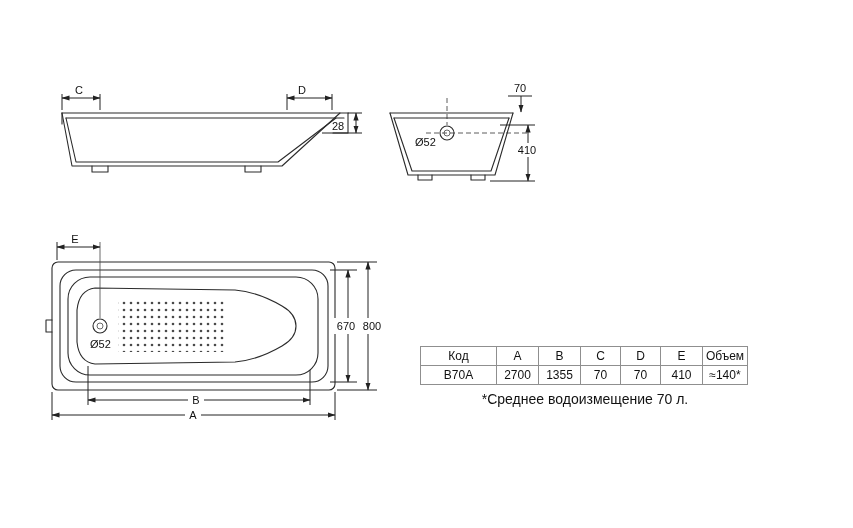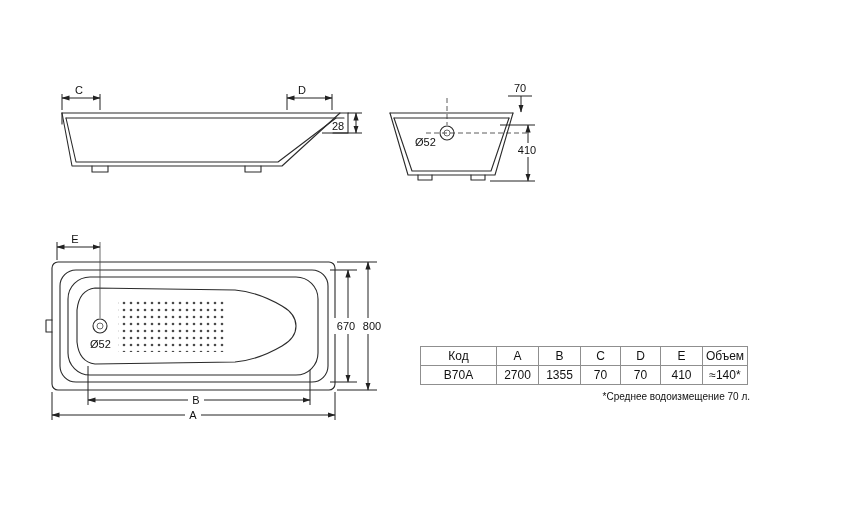--- a/index.html
+++ b/index.html
@@ -15,21 +15,21 @@
   .outline{stroke:#2b2b2b;stroke-width:1.1;fill:none;stroke-linejoin:round;stroke-linecap:round;}
   .dim{stroke:#222;stroke-width:1;fill:none;}
   .thin{stroke:#444;stroke-width:0.8;fill:none;}
   .dash{stroke:#333;stroke-width:0.8;fill:none;stroke-dasharray:5 3;}
   .table-wrap{position:absolute;left:420px;top:346px;width:330px;}
   table.spec{border-collapse:collapse;width:327px;table-layout:fixed;}
   table.spec th,table.spec td{
     border:1px solid #8f8f8f;text-align:center;vertical-align:middle;
     font-size:12px;font-weight:400;height:16px;padding:1px 2px;white-space:nowrap;
   }
-  .footnote{margin-top:6px;font-size:10px;color:#111;text-align:right;}
+  .footnote{margin-top:6px;font-size:14px;color:#111;text-align:center;}
 </style>
 </head>
 <body>
 
 <div class="canvas">
 
   <svg class="side-svg" width="360" height="125" viewBox="0 0 360 125">
     <defs>
       <marker id="s-ae" markerWidth="9" markerHeight="6" refX="7.5" refY="2.6" orient="auto" markerUnits="userSpaceOnUse">
         <path d="M0,0 L8,2.6 L0,5.2 Z" fill="#222"></path>

